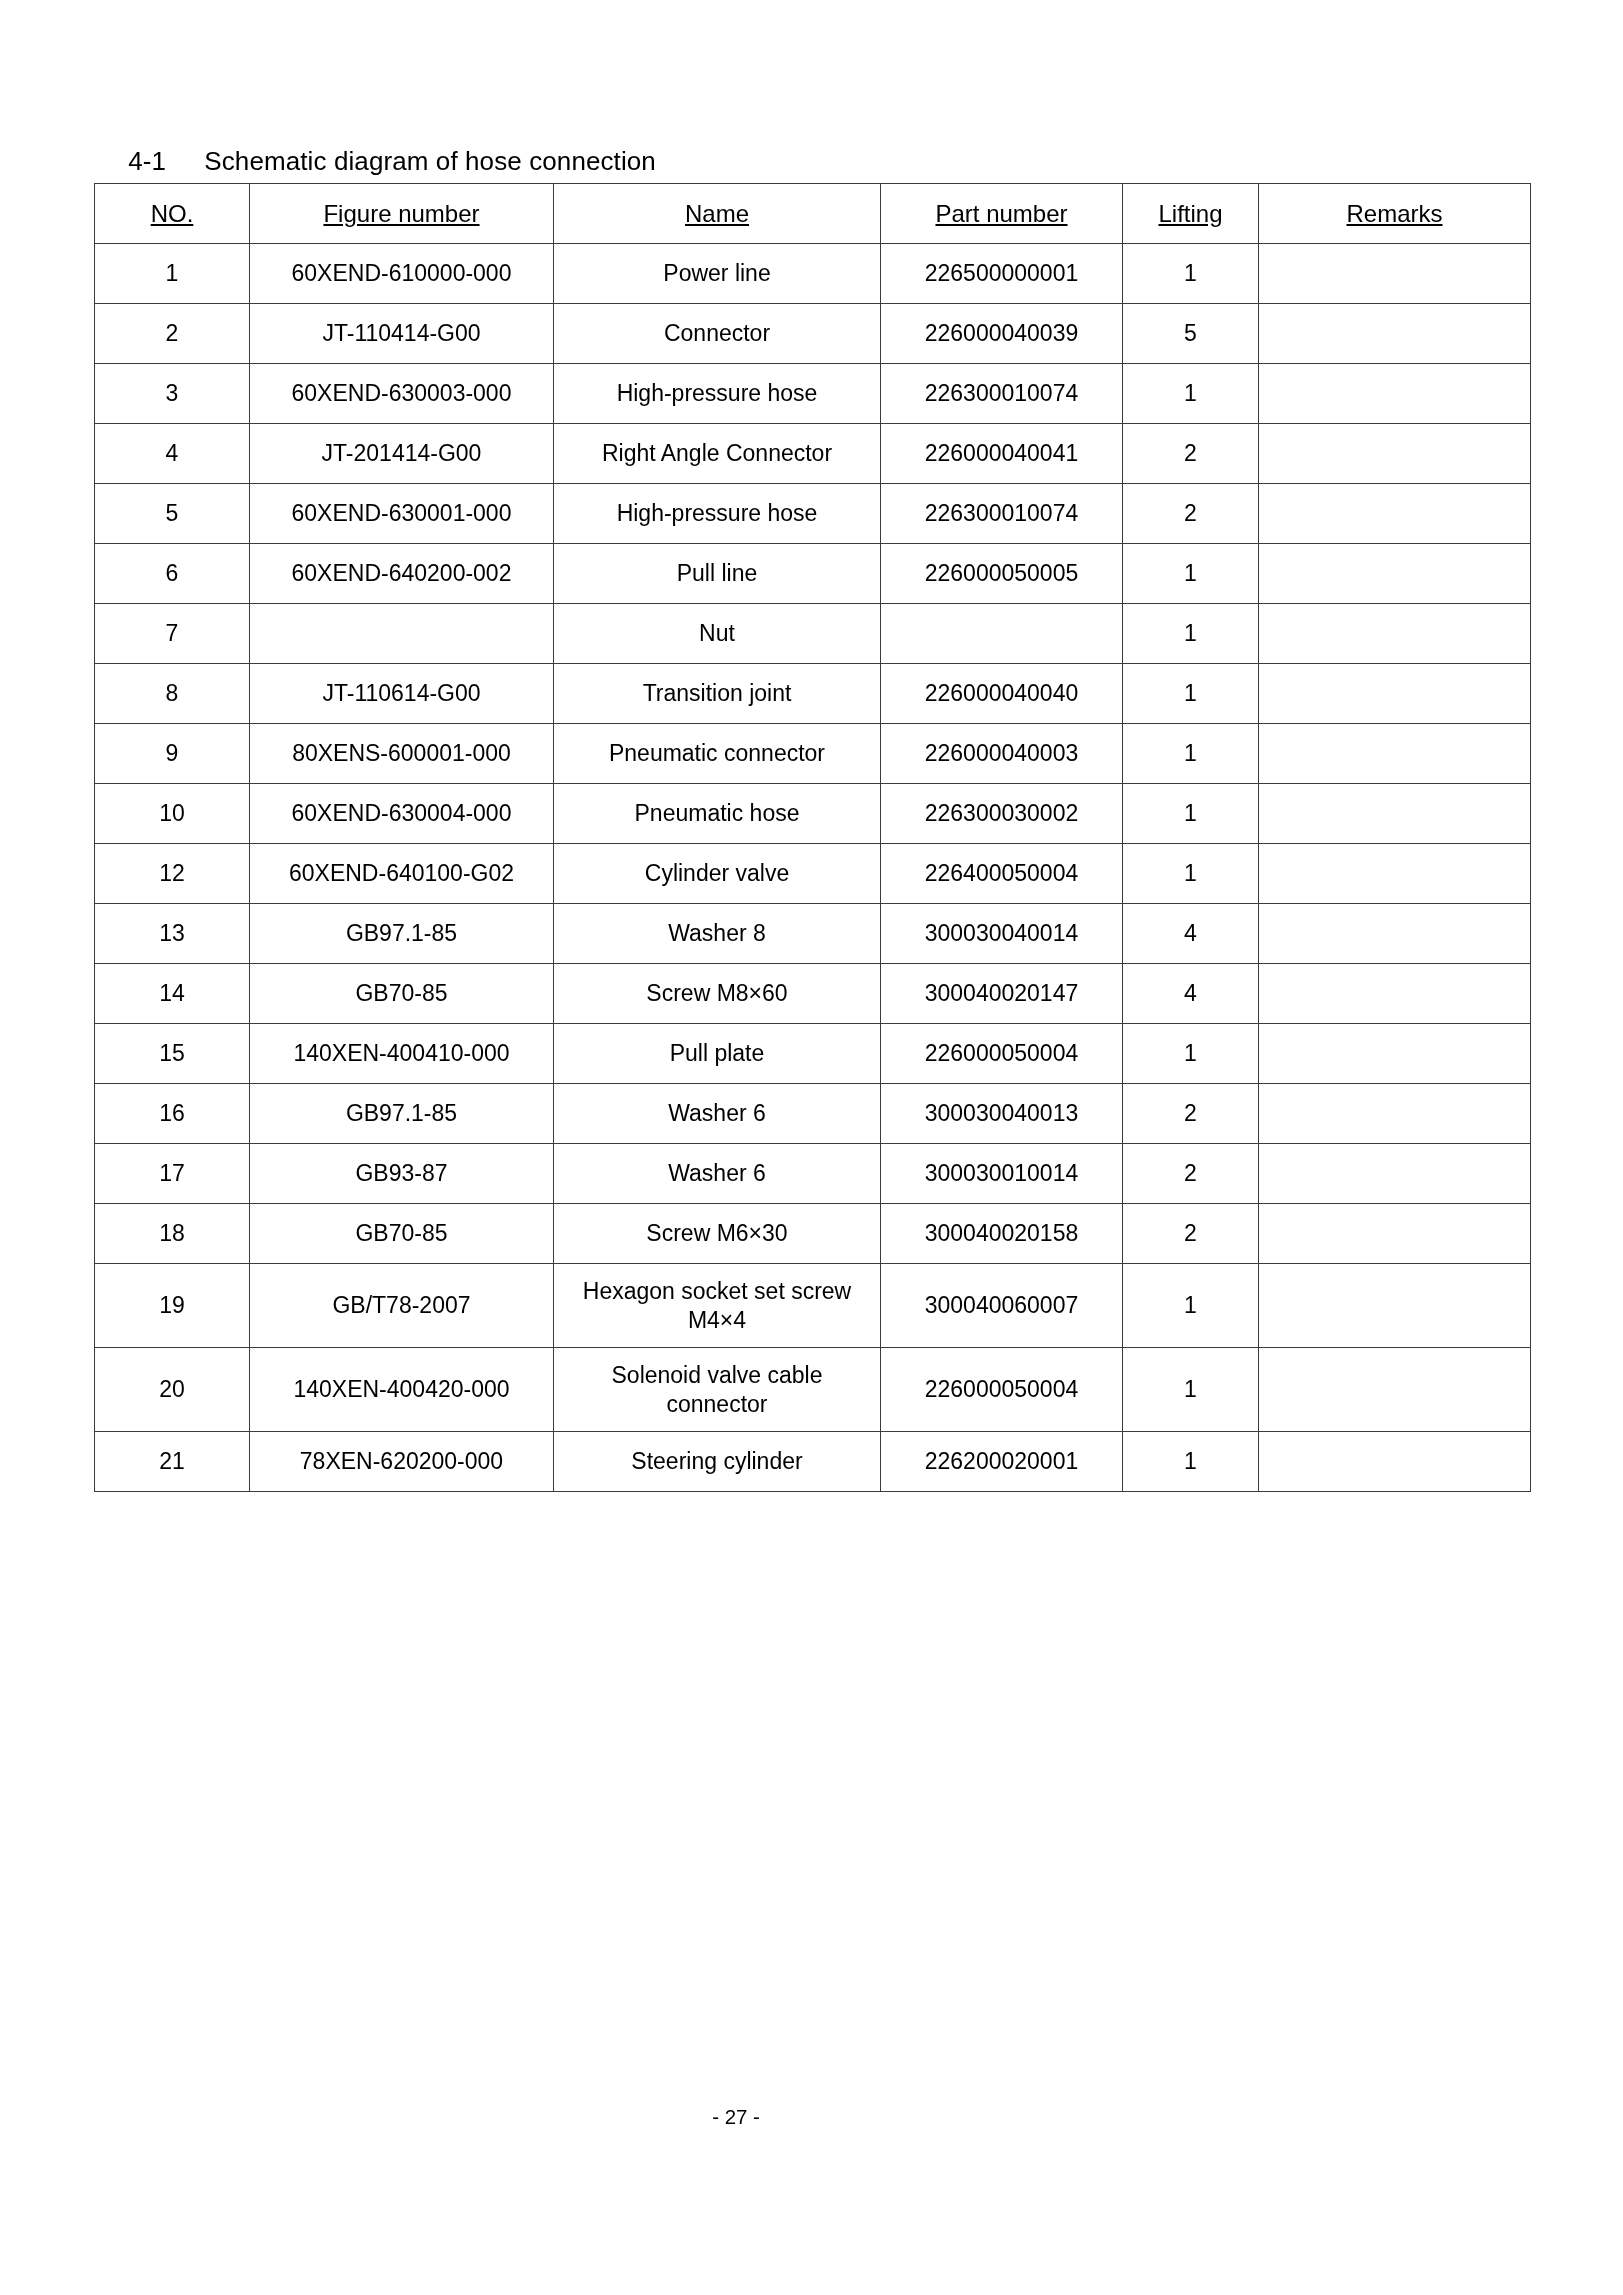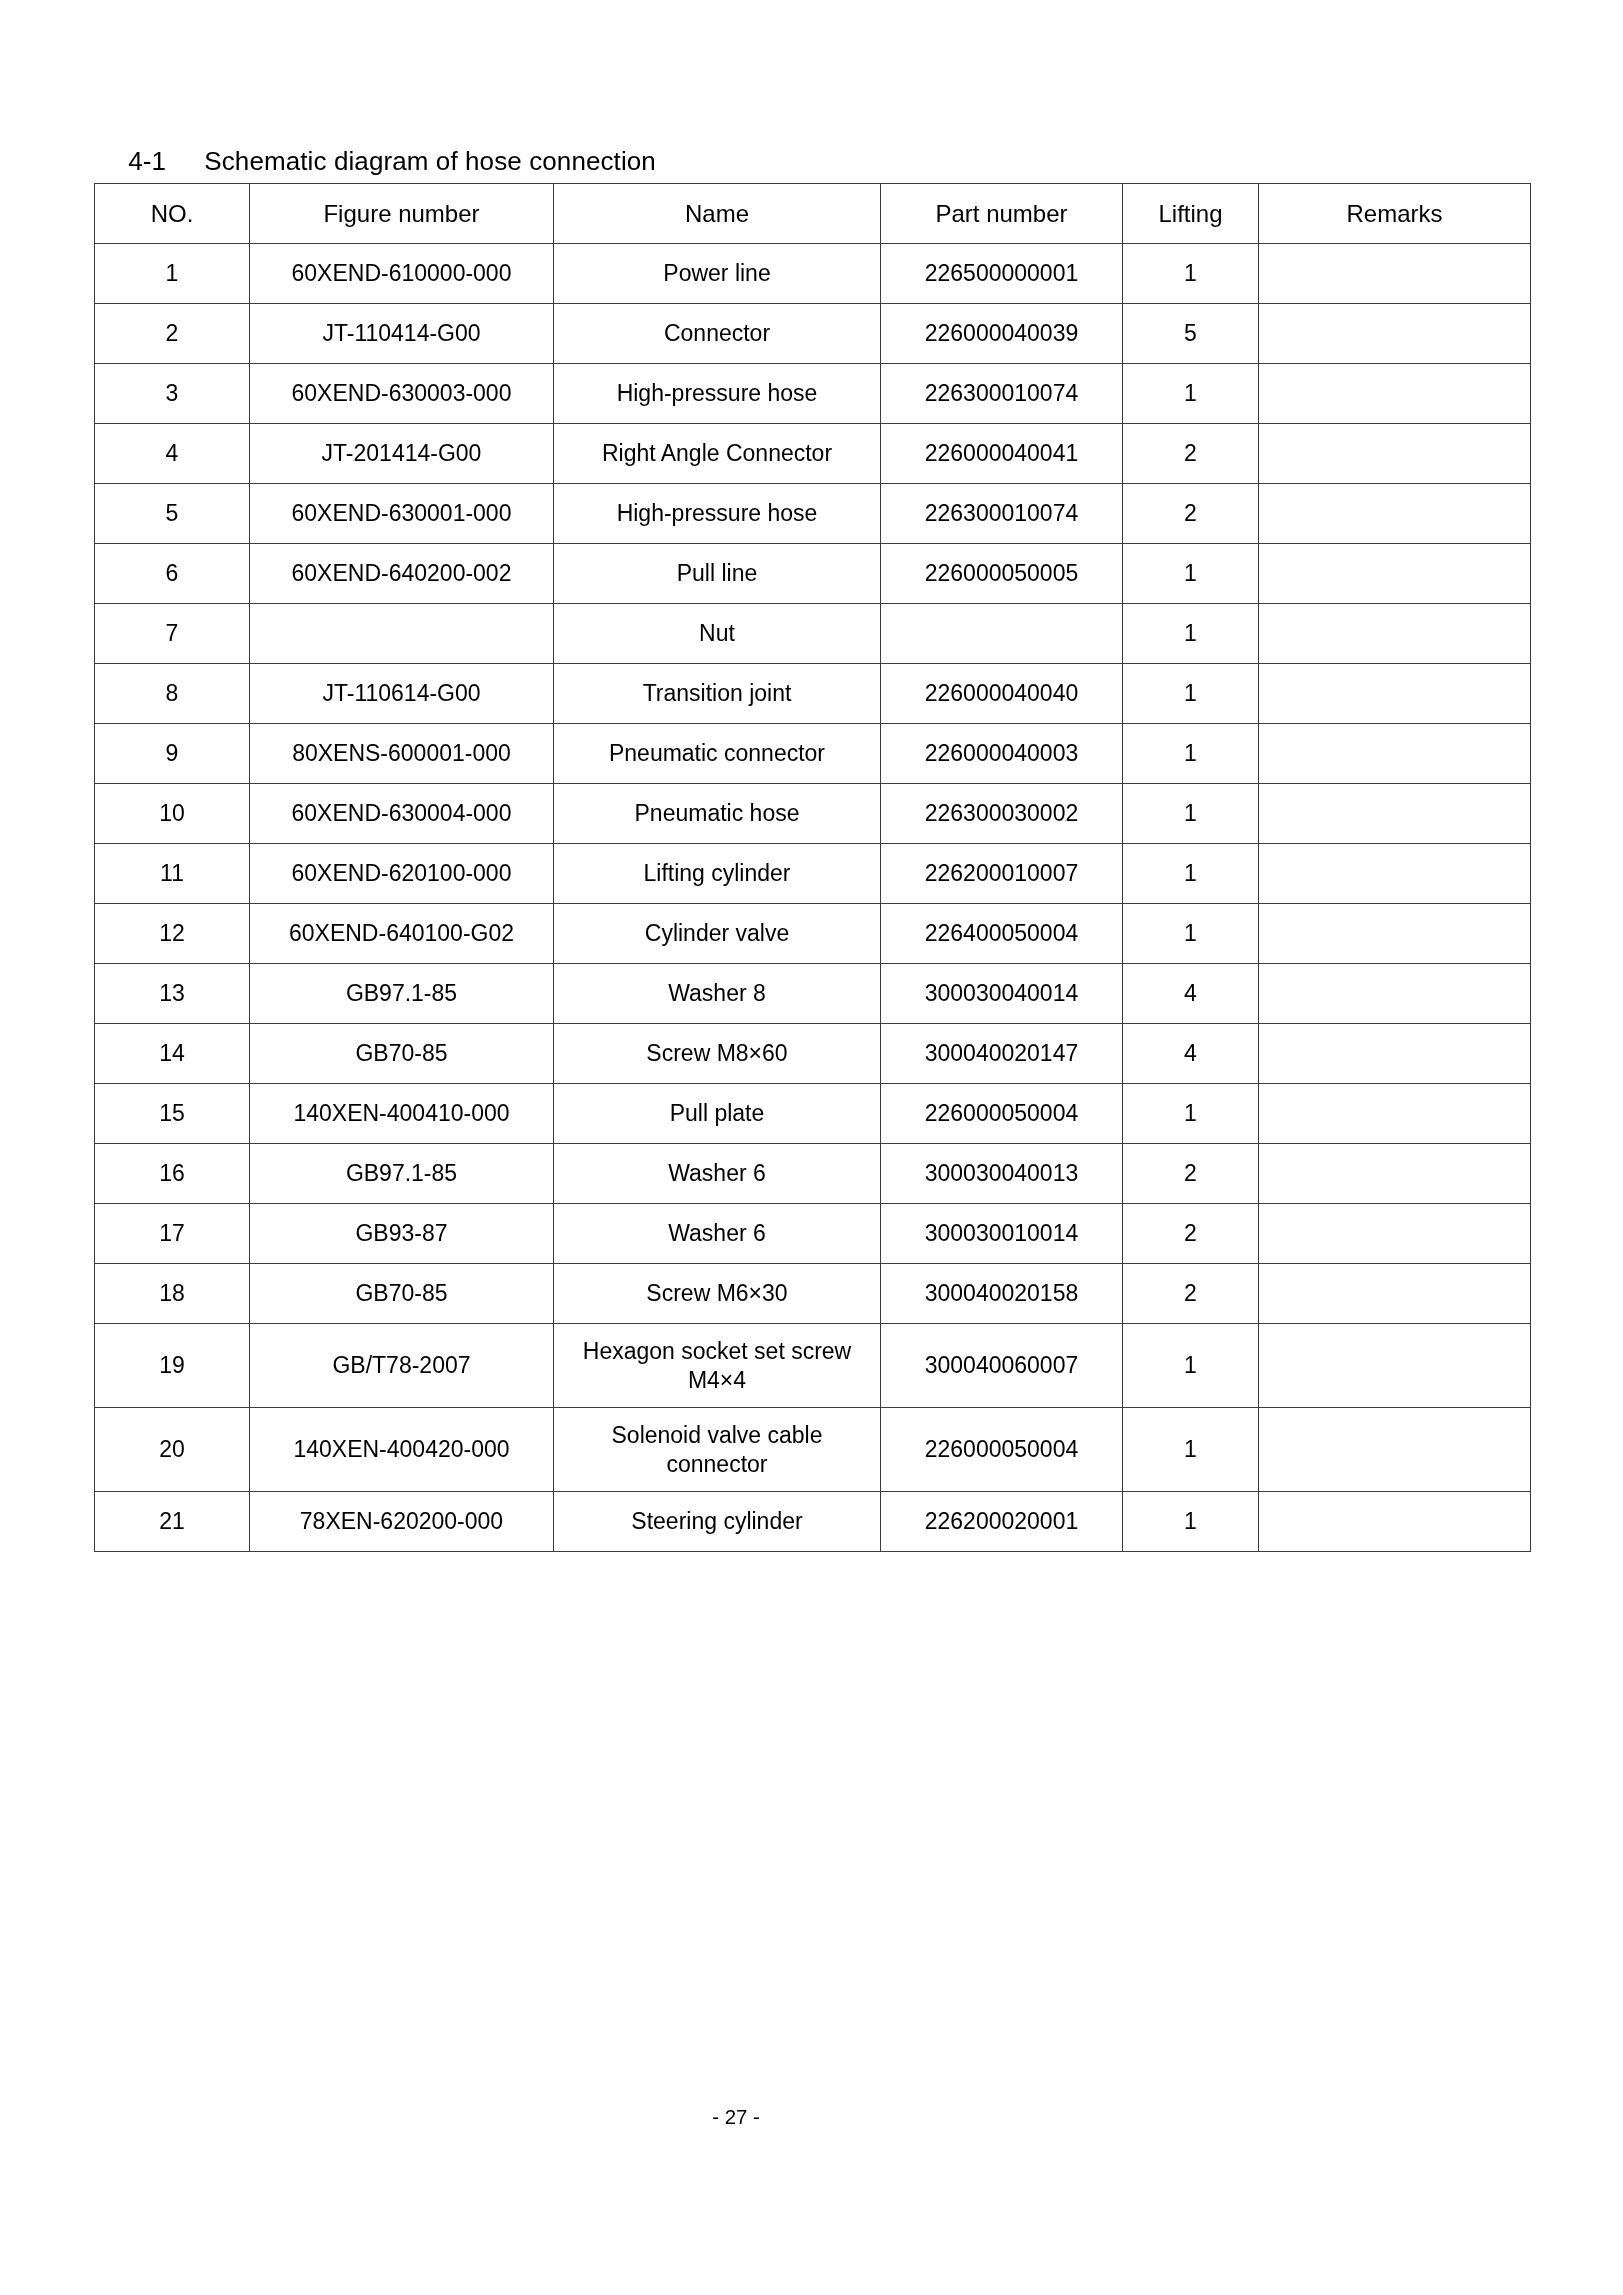--- a/index.html
+++ b/index.html
@@ -58,20 +58,21 @@
     text-align: center;
     vertical-align: middle;
     padding: 0 4.1px;
     font-weight: 400;
     line-height: 1.25;
     word-wrap: break-word;
   }
   table.parts thead th {
     height: 59px;
     font-size: 24px;
+    text-decoration: underline;
   }
   table.parts tbody td {
     height: 59px;
     font-size: 23px;
   }
   table.parts tbody tr.two-line td {
     height: 83px;
   }
 
   .page-footer {
@@ -186,28 +187,20 @@
         </tr>
       <tr>
           <td>10</td>
           <td>60XEND-630004-000</td>
           <td>Pneumatic hose</td>
           <td>226300030002</td>
           <td>1</td>
           <td></td>
         </tr>
       <tr>
-          <td>11</td>
-          <td>60XEND-620100-000</td>
-          <td>Lifting cylinder</td>
-          <td>226200010007</td>
-          <td>1</td>
-          <td></td>
-        </tr>
-      <tr>
           <td>12</td>
           <td>60XEND-640100-G02</td>
           <td>Cylinder valve</td>
           <td>226400050004</td>
           <td>1</td>
           <td></td>
         </tr>
       <tr>
           <td>13</td>
           <td>GB97.1-85</td>

